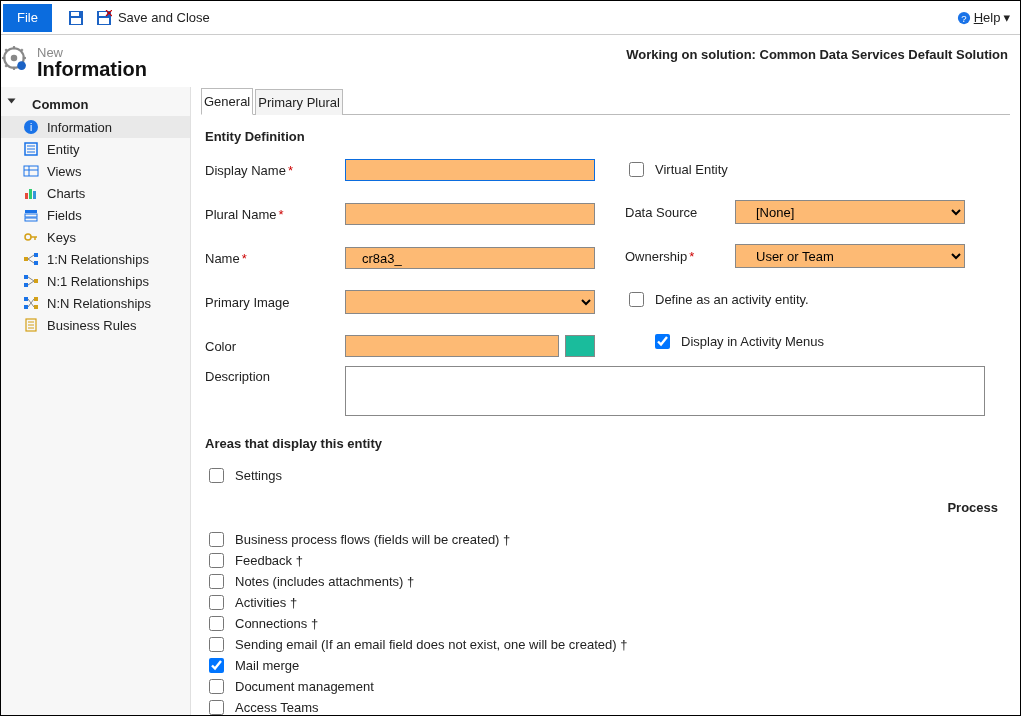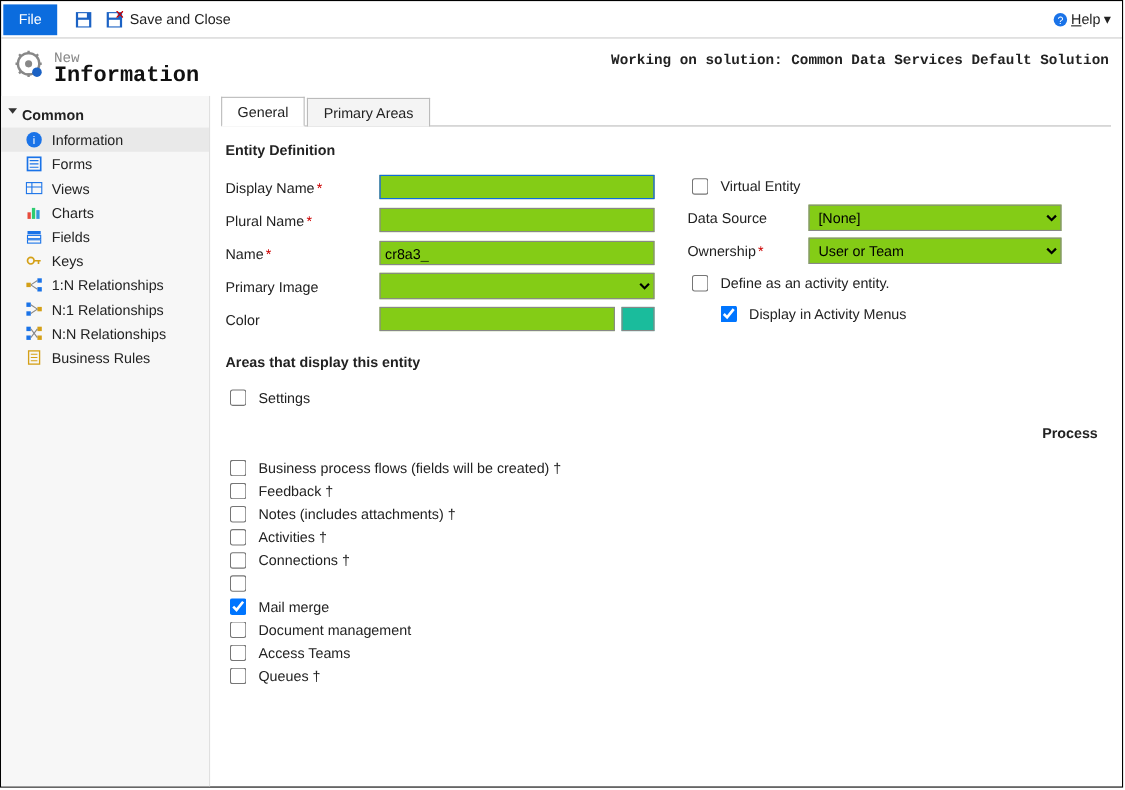--- a/index.html
+++ b/index.html
@@ -8,49 +8,49 @@
   
   .topbar { height: 34px; border-bottom: 1px solid #ccc; display: flex; align-items: center; padding-right: 10px; }
   .file-btn { background: #0b6cde; color: #fff; height: 28px; padding: 0 14px; display: flex; align-items: center; font-size: 13px; margin-left: 2px; margin-right: 10px; cursor: pointer; }
   .t-icon { width: 16px; height: 16px; display: inline-block; }
   .tool-item { display: flex; align-items: center; gap: 6px; margin: 0 6px; cursor: pointer; }
   .spacer { flex: 1; }
   .help { display: flex; align-items: center; gap: 3px; color: #222; cursor: pointer; }
   .help svg { fill: #1a73e8; }
   .help u { text-decoration: underline; }
   
-  .header { padding: 10px 12px 6px 12px; display: flex; align-items: flex-start; font-family: Liberation Mono, monospace; }
+  .header { padding: 10px 12px 6px 0; display: flex; align-items: flex-start; }
   .header-left { display: flex; align-items: flex-start; gap: 10px; }
   .gear svg { width: 26px; height: 26px; }
   .new-label { color: #888; font-size: 13px; margin-bottom: -2px; }
   .info-title { font-weight: 700; font-size: 20px; color: #111; }
   .sol-text { margin-left: auto; font-weight: 700; font-size: 13px; padding-top: 2px; }
   
   .body { flex: 1; display: flex; overflow: hidden; }
   .sidebar { width: 190px; background: #f7f7f7; border-right: 1px solid #e0e0e0; padding-top: 6px; }
-  .side-group-title { font-weight: 700; padding: 4px 8px; display: flex; gap: 6px; }
+  .side-group-title { font-weight: 700; padding: 4px 8px; display: flex; gap: 18px; }
   .caret { width: 0; height: 0; border-left: 5px solid #333; border-top: 4px solid transparent; border-bottom: 4px solid transparent; transform: rotate(90deg); }
   .side-item { display: flex; align-items: center; gap: 8px; padding: 3px 8px 3px 22px; cursor: pointer; }
   .side-item.active { background: #e9e9e9; }
   .side-icon { width: 16px; height: 16px; flex-shrink: 0; }
   .content { flex: 1; display: flex; flex-direction: column; position: relative; }
   .tabstrip { display: flex; border-bottom: 1px solid #bbb; margin: 0 10px 0 10px; height: 28px; align-items: flex-end; }
-  .tab { padding: 5px 14px; border: 1px solid #bbb; border-bottom: none; background: #f4f4f4; margin-right: 2px; cursor: pointer; position: relative; top: 1px; }
+  .tab { padding: 5px 2px; border: 1px solid #bbb; border-bottom: none; background: #f4f4f4; margin-right: 2px; cursor: pointer; position: relative; top: 1px; }
   .tab.active { background: #fff; border-bottom: 1px solid #fff; }
   .scrollpane { flex: 1; overflow-y: scroll; padding: 8px 22px 14px 14px; }
   .section-title { font-weight: 700; font-size: 13px; margin: 6px 0 14px 0; }
   .form-grid { display: flex; gap: 30px; }
-  .col { display: flex; flex-direction: column; gap: 6px; }
+  .col { display: flex; flex-direction: column; gap: 20px; }
   .col.left { width: 390px; }
   .col.right { flex: 1; }
   .field-row { display: flex; align-items: center; min-height: 24px; }
   .field-label { width: 140px; font-size: 13px; }
   .req { color: #c00; margin-left: 2px; }
   .field-input { flex: 1; }
-  input[type=text].txt, select.sel { width: 100%; height: 22px; border: 1px solid #888; font-size: 13px; padding: 0 4px; background: #84cc16; }
+  input[type=text].txt, select.sel { width: 100%; height: 22px; border: 1px solid #888; font-size: 13px; padding: 0 16px; background: #fdba74; }
   select.sel { height: 24px; }
   textarea.desc { width: 100%; height: 50px; border: 1px solid #888; resize: none; }
   .color-swatch { width: 30px; height: 22px; background: #1abc9c; border: 1px solid #888; margin-left: 6px; }
   .chk-row { display: flex; align-items: center; gap: 8px; min-height: 22px; }
   .chk-row input[type=checkbox] { width: 15px; height: 15px; }
   .indent { margin-left: 26px; }
   .checkbox-list .chk-row { min-height: 20px; }
   .focused { outline: 1px solid #0b6cde; outline-offset: -1px; }
   .desc-row { display: flex; align-items: flex-start; }
   .desc-row .field-label { padding-top: 3px; }
@@ -137,21 +137,21 @@
           </svg>
         <span>Information</span>
       </div>
       <div class="side-item">
         <svg class="side-icon" viewBox="0 0 16 16">
             <rect x="2" y="2" width="12" height="12" fill="none" stroke="#1a73e8" stroke-width="1.5"></rect>
             <line x1="4" y1="5" x2="12" y2="5" stroke="#1a73e8"></line>
             <line x1="4" y1="8" x2="12" y2="8" stroke="#1a73e8"></line>
             <line x1="4" y1="11" x2="12" y2="11" stroke="#1a73e8"></line>
           </svg>
-        <span>Forms</span>
+        <span>Entity</span>
       </div>
       <div class="side-item">
         <svg class="side-icon" viewBox="0 0 16 16">
             <rect x="1" y="3" width="14" height="10" fill="none" stroke="#1a73e8"></rect>
             <line x1="1" y1="7" x2="15" y2="7" stroke="#1a73e8"></line>
             <line x1="6" y1="3" x2="6" y2="13" stroke="#1a73e8"></line>
           </svg>
         <span>Views</span>
       </div>
       <div class="side-item">
@@ -216,21 +216,21 @@
             <line x1="5" y1="8" x2="11" y2="8" stroke="#d4a017"></line>
             <line x1="5" y1="11" x2="11" y2="11" stroke="#d4a017"></line>
           </svg>
         <span>Business Rules</span>
       </div>
     </div>
 
     <div class="content">
       <div class="tabstrip">
         <div class="tab active"><span>General</span></div>
-        <div class="tab"><span>Primary Areas</span></div>
+        <div class="tab"><span>Primary Plural</span></div>
       </div>
 
       <div class="scrollpane">
         <div class="section-title">Entity Definition</div>
 
         <div class="form-grid">
 
           <div class="col left">
             <div class="field-row">
               <div class="field-label"><span>Display Name</span><span class="req">*</span></div>
@@ -274,20 +274,24 @@
               <input type="checkbox" style="">
               <span>Define as an activity entity.</span>
             </div>
             <div class="chk-row indent">
               <input type="checkbox" checked="" style="">
               <span>Display in Activity Menus</span>
             </div>
           </div>
         </div>
 
+        <div class="desc-row" style="margin-top:8px;">
+          <div class="field-label" style="width:140px;">Description</div>
+          <textarea class="desc" style="width: 640px;"></textarea>
+        </div>
 
         <div class="section-title" style="margin-top:20px;">Areas that display this entity</div>
         <div class="checkbox-list">
           <div class="chk-row">
               <input type="checkbox" style="">
               <span>Settings</span>
             </div>
         </div>
 
         <div class="section-title" style="margin-top:14px;text-align:right;">Process</div>
@@ -310,20 +314,21 @@
           <div class="chk-row">
               <input type="checkbox" style="">
               <span>Activities †</span>
             </div>
           <div class="chk-row">
               <input type="checkbox" style="">
               <span>Connections †</span>
             </div>
           <div class="chk-row">
               <input type="checkbox" style="">
+              <span>Sending email (If an email field does not exist, one will be created) †</span>
             </div>
           <div class="chk-row">
               <input type="checkbox" checked="" style="">
               <span>Mail merge</span>
             </div>
           <div class="chk-row">
               <input type="checkbox" style="">
               <span>Document management</span>
             </div>
           <div class="chk-row">

